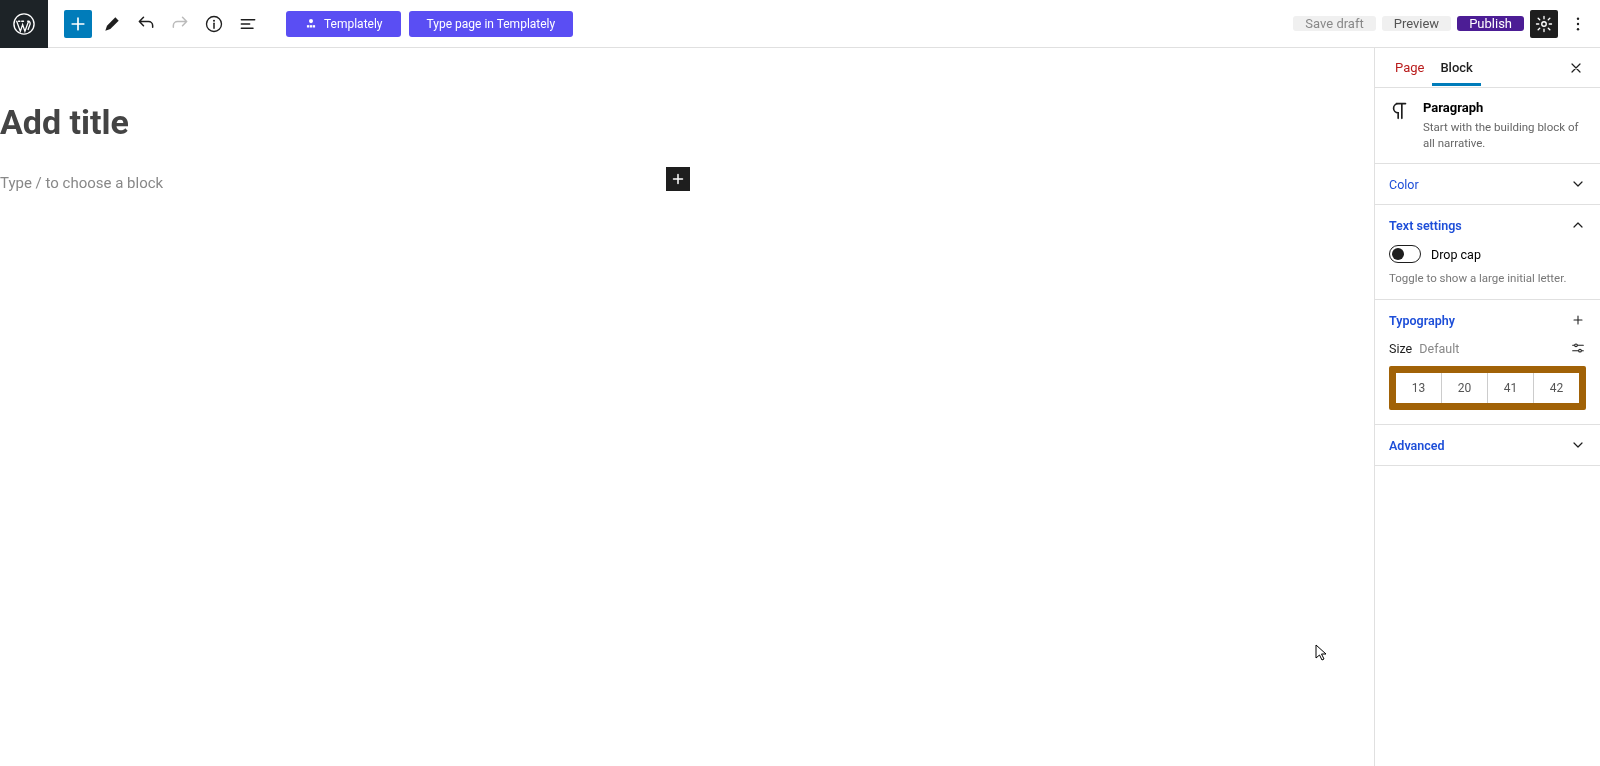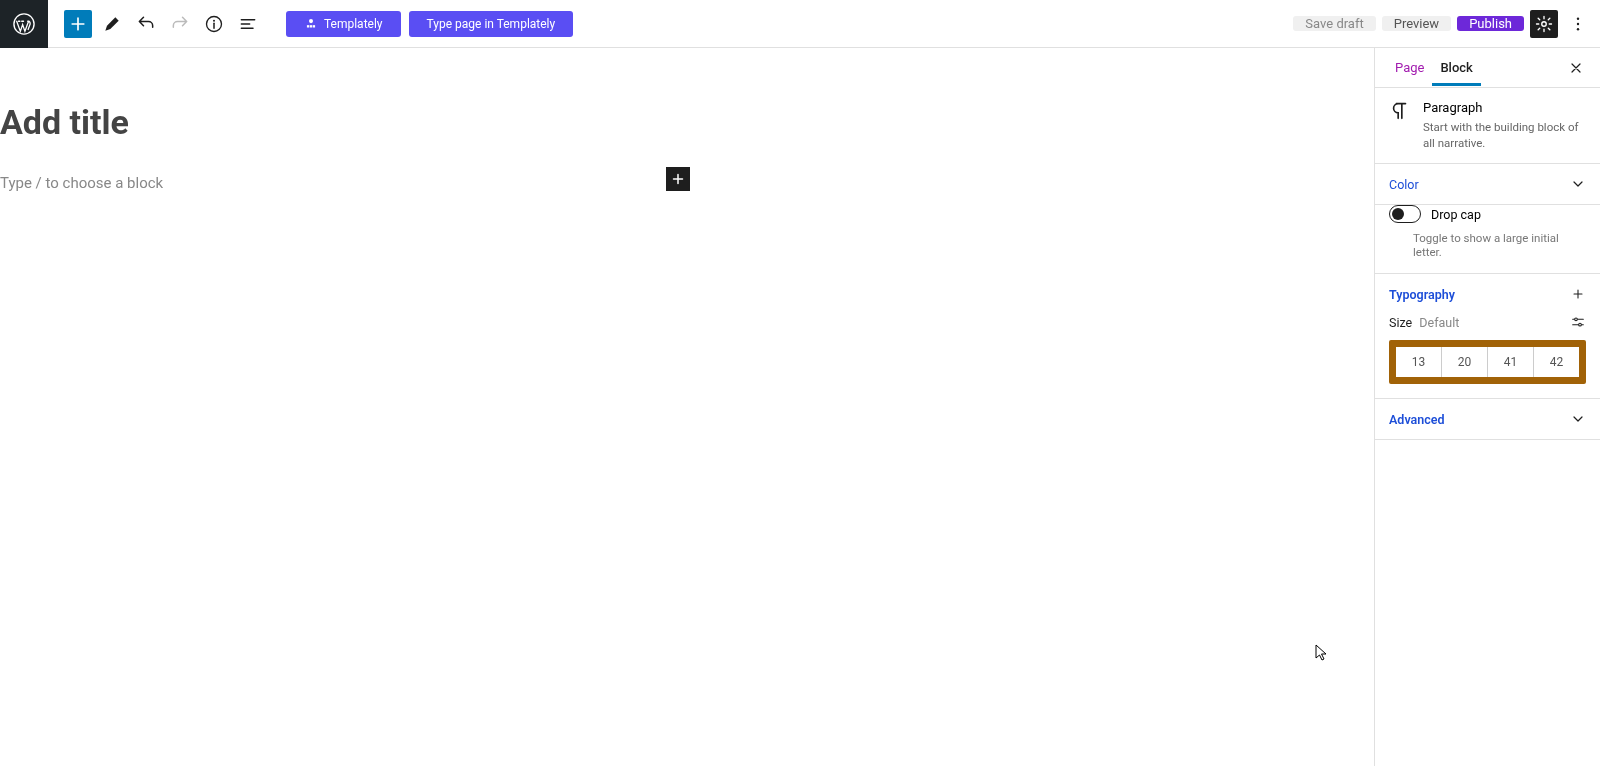--- a/index.html
+++ b/index.html
@@ -70,21 +70,21 @@
     .btn-pill-purple.inline { margin-left: 2px; }
 
     .btn-text {
       padding: 0 12px;
       font-size: 13px;
       border-radius: 3px;
       cursor: pointer;
     }
     .btn-text.muted { background: #f0f0f0; color: #888; }
     .btn-text.muted2 { background: #f0f0f0; color: #555; }
-    .btn-text.publish { background: #6d28d9; color: #fff; }
+    .btn-text.publish { background: #4c1d95; color: #fff; }
 
     
     .canvas {
       position: absolute;
       top: 48px;
       left: 0;
       right: 225px;
       bottom: 0;
       padding-top: 54px;
       border-right: 1px solid #e0e0e0;
@@ -130,42 +130,42 @@
     }
     .sidebar-tabs {
       display: flex;
       align-items: center;
       height: 40px;
       border-bottom: 1px solid #e0e0e0;
       padding: 0 12px;
       font-size: 13px;
       position: relative;
     }
-    .sidebar-tab { padding: 10px 8px; cursor: pointer; color: #a21caf; }
+    .sidebar-tab { padding: 10px 8px; cursor: pointer; color: #b91c1c; }
     .sidebar-tab.active { color: #1e1e1e; font-weight: 500; position: relative; }
     .sidebar-tab.active::after {
       content: "";
       position: absolute;
       bottom: -1px; left: 0; right: 0;
       height: 3px; background: #007cba;
     }
     .sidebar-close {
       margin-left: auto;
       cursor: pointer;
       color: #1e1e1e;
       padding: 4px;
     }
 
     .block-header {
       padding: 12px 14px;
       display: flex;
       gap: 12px;
       border-bottom: 1px solid #e0e0e0;
     }
-    .block-header .bh-title { font-size: 13px; font-weight: 400; margin-bottom: 4px; }
+    .block-header .bh-title { font-size: 13px; font-weight: 700; margin-bottom: 4px; }
     .block-header .bh-desc { font-size: 11.5px; color: #666; line-height: 1.4; }
 
     .panel {
       border-bottom: 1px solid #e0e0e0;
     }
     .panel-head {
       display: flex;
       align-items: center;
       justify-content: space-between;
       padding: 12px 14px;
@@ -193,21 +193,21 @@
       background: #fff;
     }
     .toggle::after {
       content: "";
       width: 12px; height: 12px;
       background: #1e1e1e;
       border-radius: 50%;
       position: absolute;
       left: 2px; top: 2px;
     }
-    .help-text { font-size: 11.5px; color: #777; margin-left: 24px; }
+    .help-text { font-size: 11.5px; color: #777; }
 
     .size-row {
       display: flex;
       align-items: flex-end;
       justify-content: space-between;
       font-size: 12.5px;
       color: #555;
       margin-bottom: 10px;
     }
     .size-row .size-label { color: #1e1e1e; }
@@ -356,20 +356,26 @@
   <div class="panel">
     <div class="panel-head">
       <span>Color</span>
       <svg width="16" height="16" viewBox="0 0 24 24">
           <path d="M6 9l6 6 6-6" stroke="#1e1e1e" stroke-width="1.8" fill="none" stroke-linecap="round" stroke-linejoin="round"></path>
         </svg>
     </div>
   </div>
 
   <div class="panel">
+    <div class="panel-head bold">
+      <span>Text settings</span>
+      <svg width="16" height="16" viewBox="0 0 24 24">
+          <path d="M6 15l6-6 6 6" stroke="#1e1e1e" stroke-width="1.8" fill="none" stroke-linecap="round" stroke-linejoin="round"></path>
+        </svg>
+    </div>
     <div class="panel-body">
       <div class="toggle-row">
         <div class="toggle"></div>
         <span>Drop cap</span>
       </div>
       <div class="help-text">Toggle to show a large initial letter.</div>
     </div>
   </div>
 
   <div class="panel">

